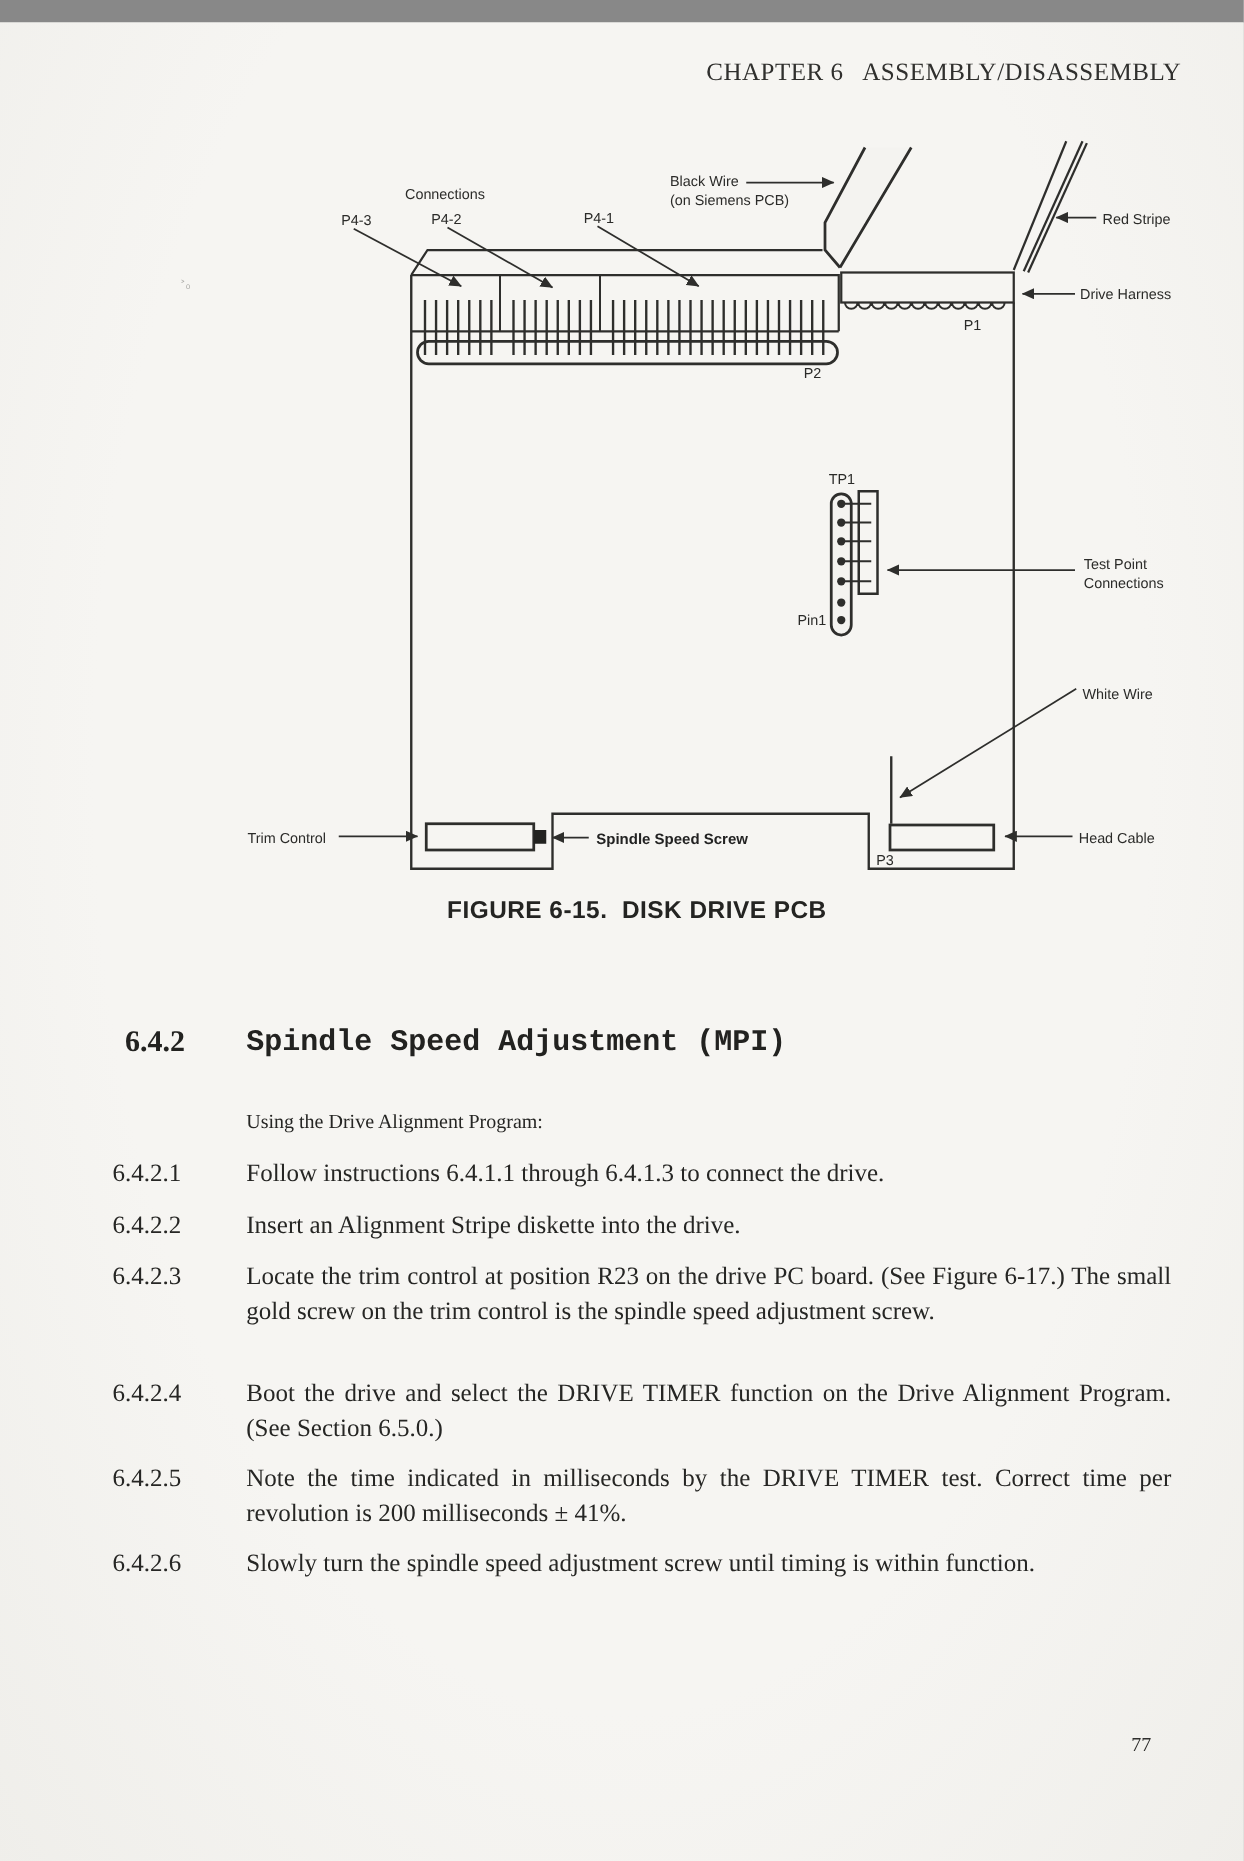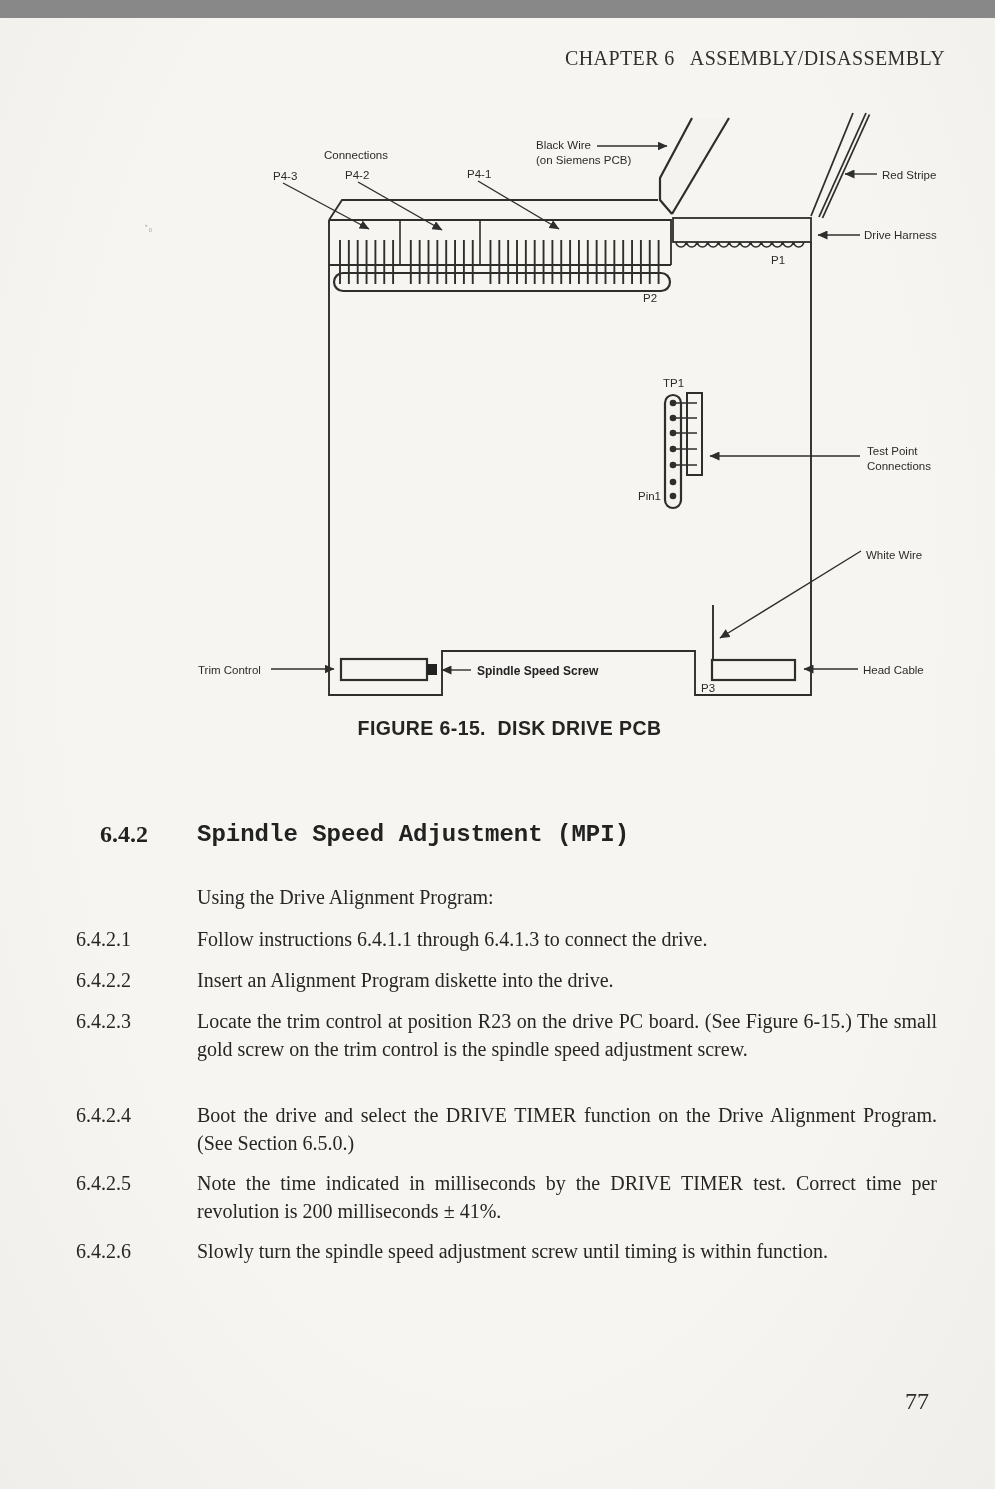--- a/index.html
+++ b/index.html
@@ -30,25 +30,25 @@
     text-align:center;
     font-family:"Liberation Sans", sans-serif;
     font-weight:bold; font-size:19.5px; letter-spacing:.4px;
     white-space:pre; color:#242422;padding-left:12px;
   }
   .sec-heading{position:absolute; top:803px; left:0; width:995px;
     font-weight:bold; font-size:24px; color:#222220;}
   .sec-heading .sec-num{position:absolute;left:100px;}
   .sec-heading .sec-title{position:absolute;left:197px;font-family:Liberation Mono, monospace;}
   .intro-line{position:absolute; top:866px; left:197px;
-    font-size:20px; line-height:27px;}
+    font-size:16px; line-height:27px;}
   .item{position:absolute; left:0; width:995px; font-size:20px; line-height:27.5px;}
-  .item .num{position:absolute; left:76px; top:0;}
+  .item .num{position:absolute; left:90px; top:0;}
   .item .txt{position:absolute; left:197px; top:0; width:740px; text-align:justify;}
-  .page-number{position:absolute; top:1370px; left:905px; font-size:24px; color:#2e2e2c;}
+  .page-number{position:absolute; top:1370px; left:905px; font-size:16px; color:#2e2e2c;}
   .speck{position:absolute; color:#8a8a86; font-size:9px; opacity:.7;
     font-family:"DejaVu Sans", sans-serif;}
 </style>
 </head>
 <body>
 
 <div class="page">
 
   <div class="running-header">CHAPTER 6   ASSEMBLY/DISASSEMBLY</div>
 
@@ -193,25 +193,25 @@
   </div>
 
   <div class="intro-line">Using the Drive Alignment Program:</div>
 
   <div class="item" style="top:908px;">
     <span class="num">6.4.2.1</span>
     <div class="txt">Follow instructions 6.4.1.1 through 6.4.1.3 to connect the drive.</div>
   </div>
   <div class="item" style="top:949px;">
     <span class="num">6.4.2.2</span>
-    <div class="txt">Insert an Alignment Program diskette into the drive.</div>
+    <div class="txt">Insert an Alignment Stripe diskette into the drive.</div>
   </div>
   <div class="item" style="top:990px;">
     <span class="num">6.4.2.3</span>
-    <div class="txt">Locate the trim control at position R23 on the drive PC board. (See Figure 6-15.) The small gold screw on the trim control is the spindle speed adjustment screw.</div>
+    <div class="txt">Locate the trim control at position R23 on the drive PC board. (See Figure 6-17.) The small gold screw on the trim control is the spindle speed adjustment screw.</div>
   </div>
   <div class="item" style="top:1084px;">
     <span class="num">6.4.2.4</span>
     <div class="txt">Boot the drive and select the DRIVE TIMER function on the Drive Alignment Program. (See Section 6.5.0.)</div>
   </div>
   <div class="item" style="top:1152px;">
     <span class="num">6.4.2.5</span>
     <div class="txt">Note the time indicated in milliseconds by the DRIVE TIMER test. Correct time per revolution is 200 milliseconds ± 41%.</div>
   </div>
   <div class="item" style="top:1220px;">

